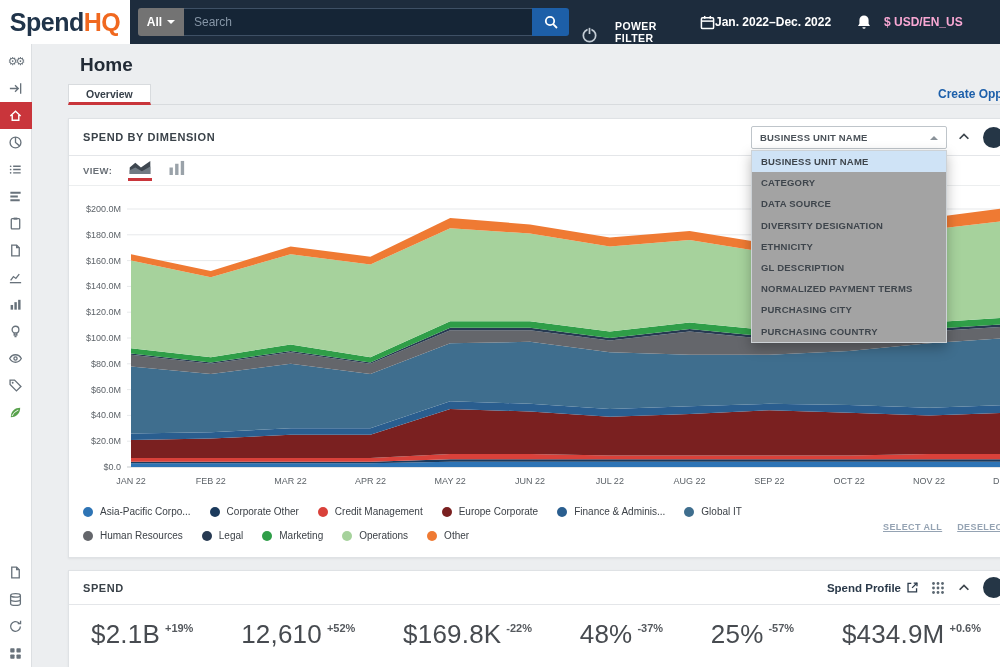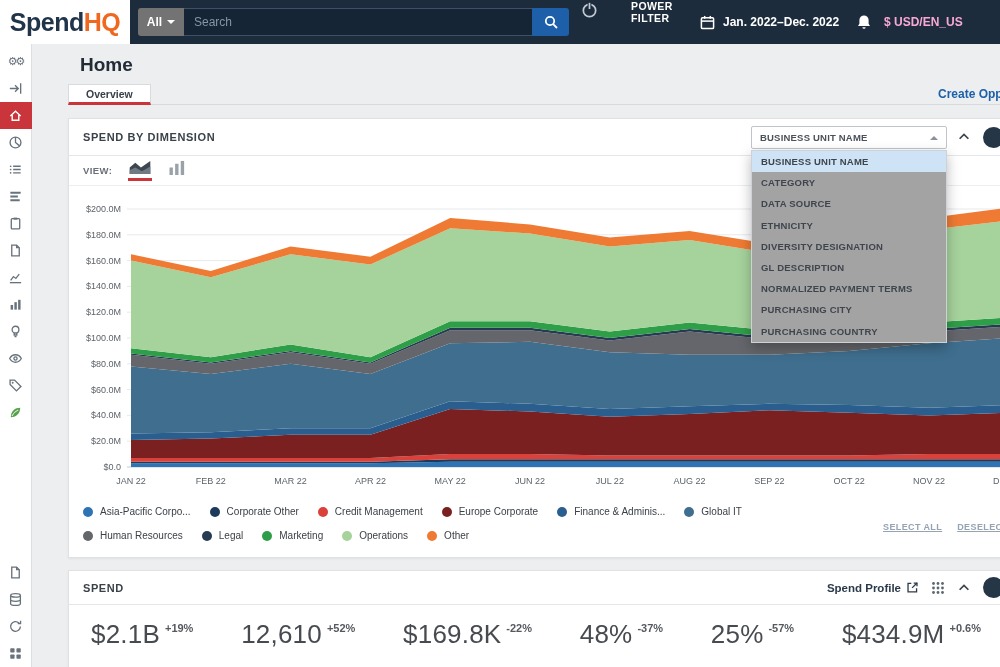--- a/index.html
+++ b/index.html
@@ -13,23 +13,23 @@
   .logo-spend{font-size:25px;font-weight:700;color:#20344a;letter-spacing:-.5px;}
   .logo-hq{font-size:25px;font-weight:700;color:#f0681f;letter-spacing:-.5px;}
   .searchbar{position:absolute;left:138px;top:8px;height:28px;display:flex;}
   .scope{height:28px;width:46px;background:#737373;border:none;border-radius:3px 0 0 3px;color:#fff;
          font-size:12px;font-weight:700;display:flex;align-items:center;justify-content:center;cursor:pointer;font-family:inherit;}
   .caret-down{width:0;height:0;border-left:4px solid transparent;border-right:4px solid transparent;border-top:4px solid #fff;margin-left:5px;}
   .search-input{height:28px;width:348px;background:#152536;border:1px solid #3e5065;border-left:none;border-right:none;
          color:#e8edf2;font-size:12px;padding:8px 10px;outline:none;font-family:inherit;}
   .search-input::placeholder{color:#8595a6;}
   .search-btn{height:28px;width:37px;background:#1d5fa8;border:none;border-radius:0 3px 3px 0;display:flex;align-items:center;justify-content:center;cursor:pointer;}
-  .power{position:absolute;left:580px;top:0;height:44px;display:flex;align-items:flex-start;gap:32px;}
+  .power{position:absolute;left:580px;top:0;height:44px;display:flex;align-items:flex-end;gap:16px;}
   .pf-label{color:#fff;font-size:10.5px;font-weight:700;line-height:12px;letter-spacing:.4px;}
-  .daterange{position:absolute;left:700px;top:0;height:44px;display:flex;align-items:center;gap:8px;color:#fff;
+  .daterange{position:absolute;left:700px;top:0;height:44px;display:flex;align-items:center;gap:0;color:#fff;
              font-size:12px;font-weight:700;cursor:pointer;}
   .bell{position:absolute;left:856px;top:0;height:44px;display:flex;align-items:center;cursor:pointer;}
   .locale{position:absolute;left:884px;top:0;height:44px;display:flex;align-items:center;color:#f9a8d4;font-size:12px;font-weight:700;cursor:pointer;}
 
   
   .sidebar{position:absolute;left:0;top:44px;width:32px;height:623px;background:#fff;border-right:1px solid #dcdfe2;
            display:flex;flex-direction:column;align-items:center;padding-top:4px;}
   .side-item{width:32px;height:27px;display:flex;align-items:center;justify-content:center;cursor:pointer;}
   .side-item.active{background:#c9353b;}
   .gear-glyph{font-size:11px;color:#68727b;letter-spacing:-2px;}
@@ -289,22 +289,22 @@
 
       <div class="select-wrap">
         <div class="select-box">
           <span>BUSINESS UNIT NAME</span>
           <span class="caret-up-sm"></span>
         </div>
         <div class="select-menu" id="dim-options">
             <div class="opt selected">BUSINESS UNIT NAME</div>
             <div class="opt">CATEGORY</div>
             <div class="opt">DATA SOURCE</div>
+            <div class="opt">DIVERSITY DESIGNATION</div>
             <div class="opt">ETHNICITY</div>
-            <div class="opt">DIVERSITY DESIGNATION</div>
             <div class="opt">GL DESCRIPTION</div>
             <div class="opt">NORMALIZED PAYMENT TERMS</div>
             <div class="opt">PURCHASING CITY</div>
             <div class="opt">PURCHASING COUNTRY</div>
           </div>
       </div>
 
       <div class="view-row">
         <span class="view-label">VIEW:</span>
         <span class="view-icon active">

